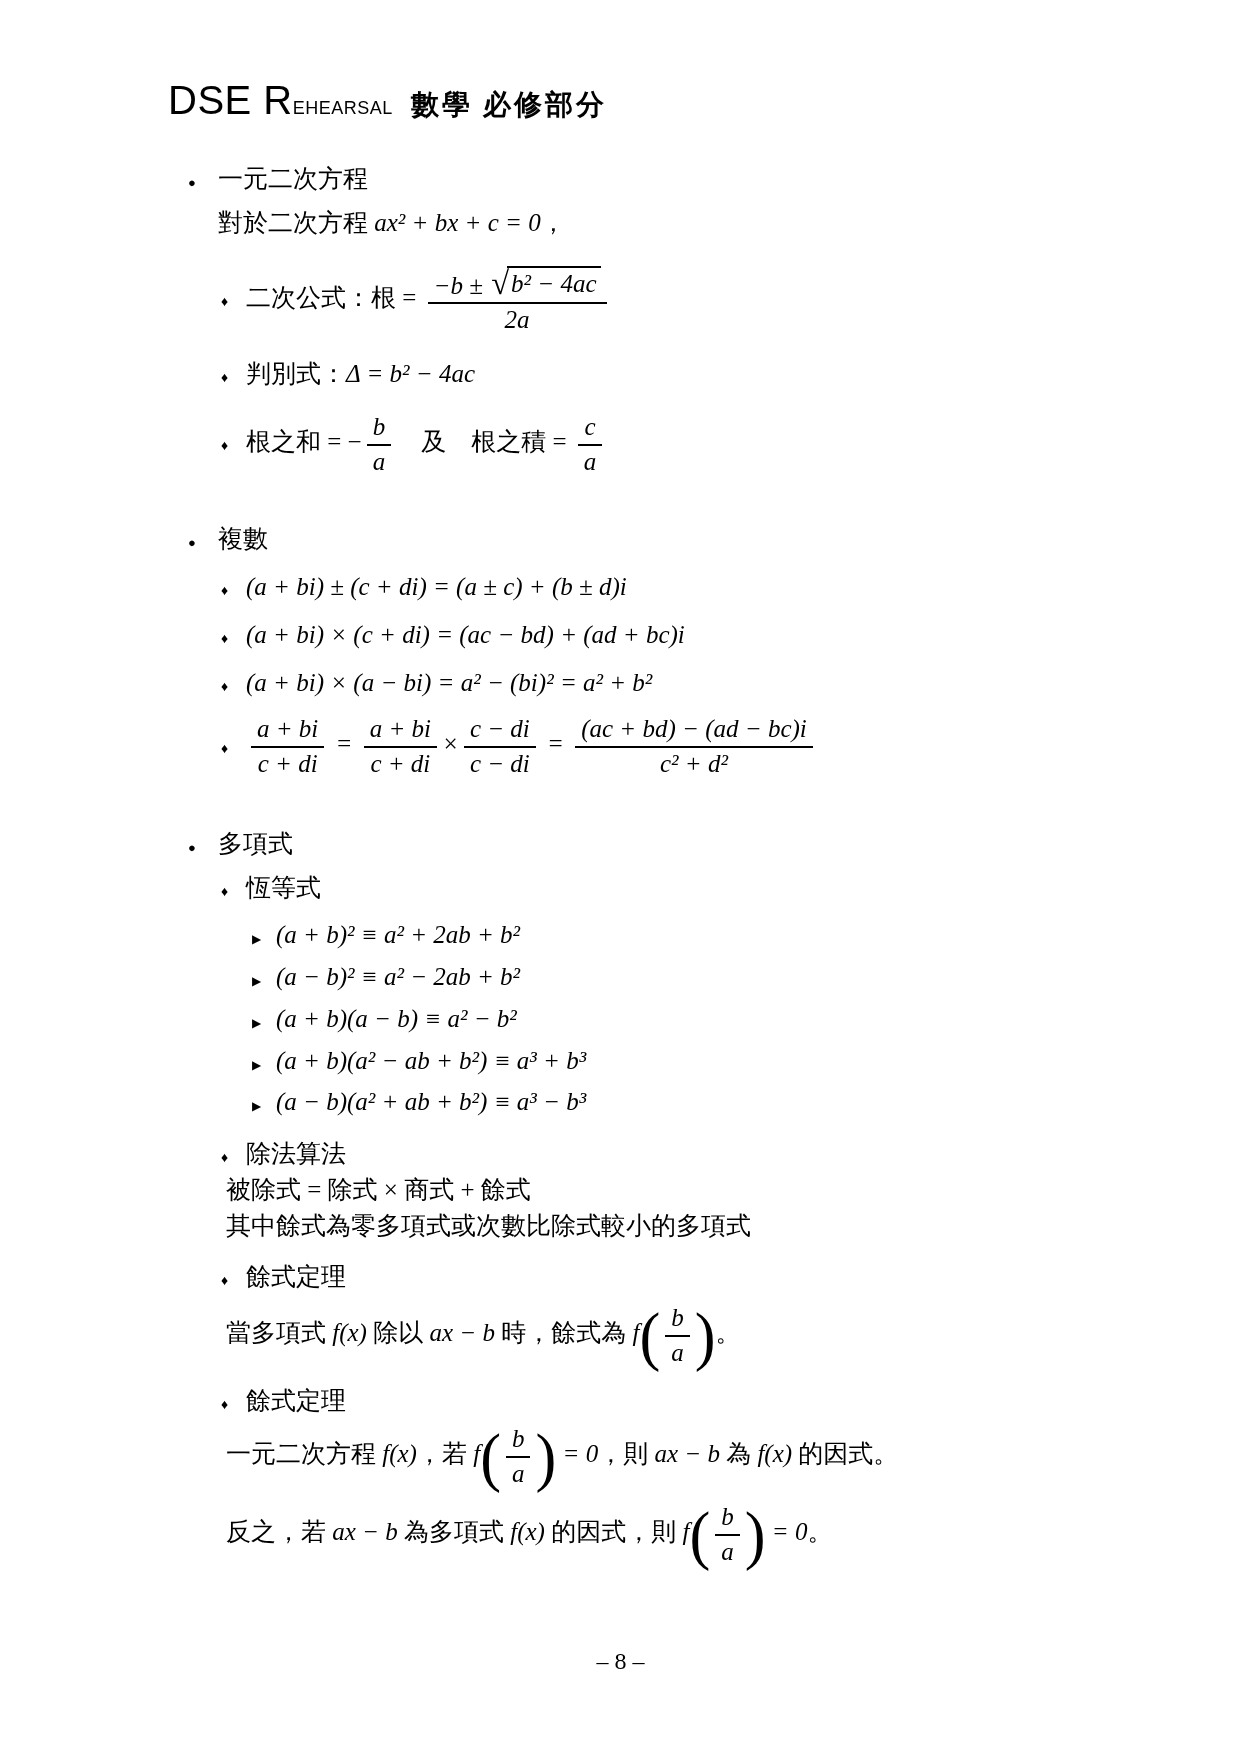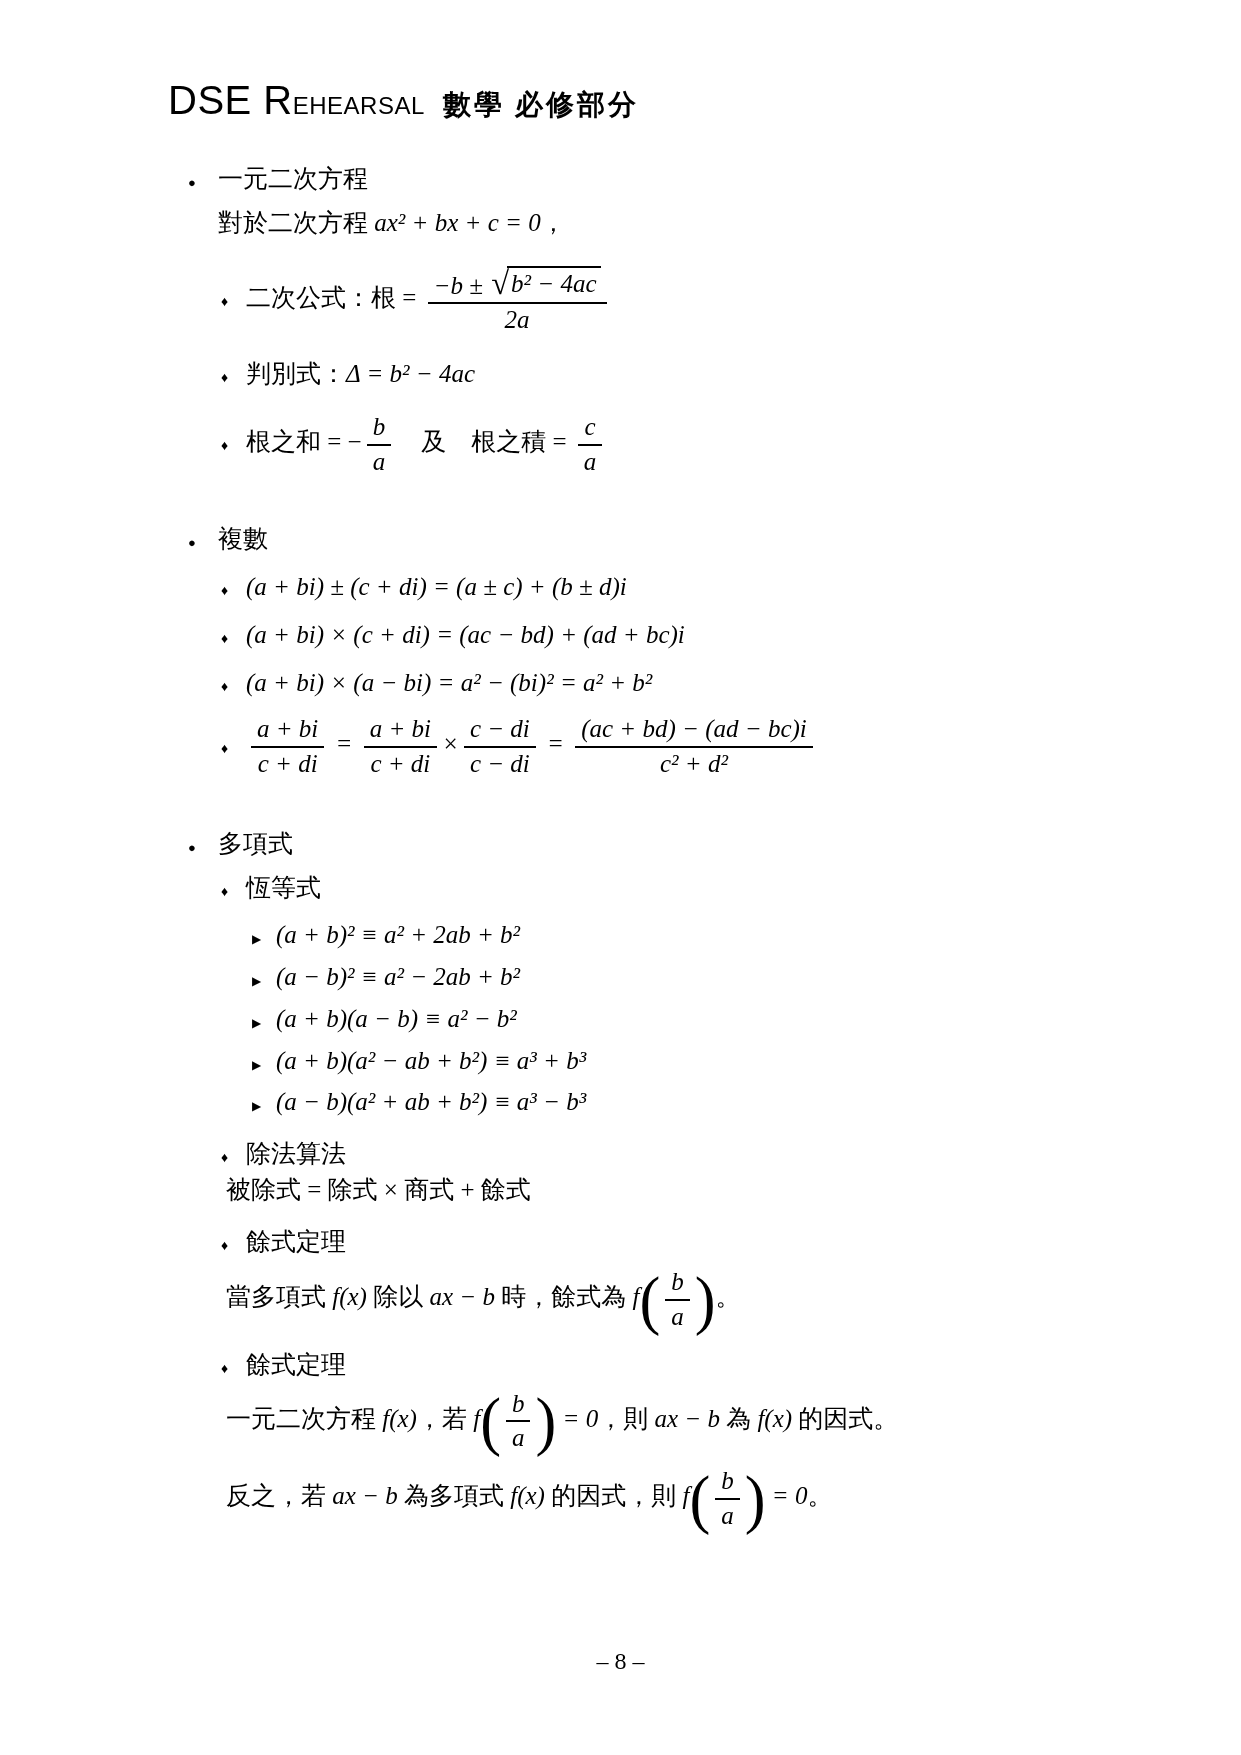--- a/index.html
+++ b/index.html
@@ -12,21 +12,21 @@
     font-size:25px;
     overflow:hidden;
     margin:0 auto;
   }
   .content{margin-left:168px;margin-right:70px;padding-top:78px;}
 
   
   .hdr{white-space:nowrap;}
   .brand{font-family:"Liberation Sans","DejaVu Sans",sans-serif;letter-spacing:0.5px;}
   .b1t{font-size:40px;}
-  .b2t{font-size:24px;}
+  .b2t{font-size:18px;}
   .hdrzh{font-weight:bold;font-size:28px;margin-left:12px;letter-spacing:3px;}
 
   
   .row{display:flex;align-items:baseline;line-height:1.35;}
   .bl{flex:none;font-style:normal;}
   .dot{width:30px;font-size:13px;}
   .dia{width:25px;font-size:14px;}
   .tri{width:24px;font-size:12px;}
   .r1{margin-left:20px;}
   .r1c{margin-left:50px;}
@@ -169,20 +169,23 @@
         <span class="txt"><span class="m">(a − b)(a² + ab + b²) ≡ a³ − b³</span></span>
       </div>
 
       <div class="row r2 mt18">
         <span class="bl dia">♦</span>
         <span class="txt zh">除法算法</span>
       </div>
       <div class="row r2c mt2">
         <span class="txt"><span class="zh">被除式 = 除式 × 商式 + 餘式</span></span>
       </div>
+      <div class="row r2c mt2">
+        <span class="txt"><span class="zh">其中餘式為零多項式或次數比除式較小的多項式</span></span>
+      </div>
 
       <div class="row r2 mt18">
         <span class="bl dia">♦</span>
         <span class="txt zh">餘式定理</span>
       </div>
       <div class="row r2c mt10">
         <span class="txt"><span class="zh">當多項式 </span><span class="m">f(x)</span><span class="zh"> 除以 </span><span class="m">ax − b</span><span class="zh"> 時，餘式為 </span><span class="m">f</span><span class="bigp">(</span><span class="frac">
               <span class="fnum"><span class="m">b</span></span>
               <span class="fden"><span class="m">a</span></span>
             </span><span class="bigp">)</span><span class="zh">。</span></span>

